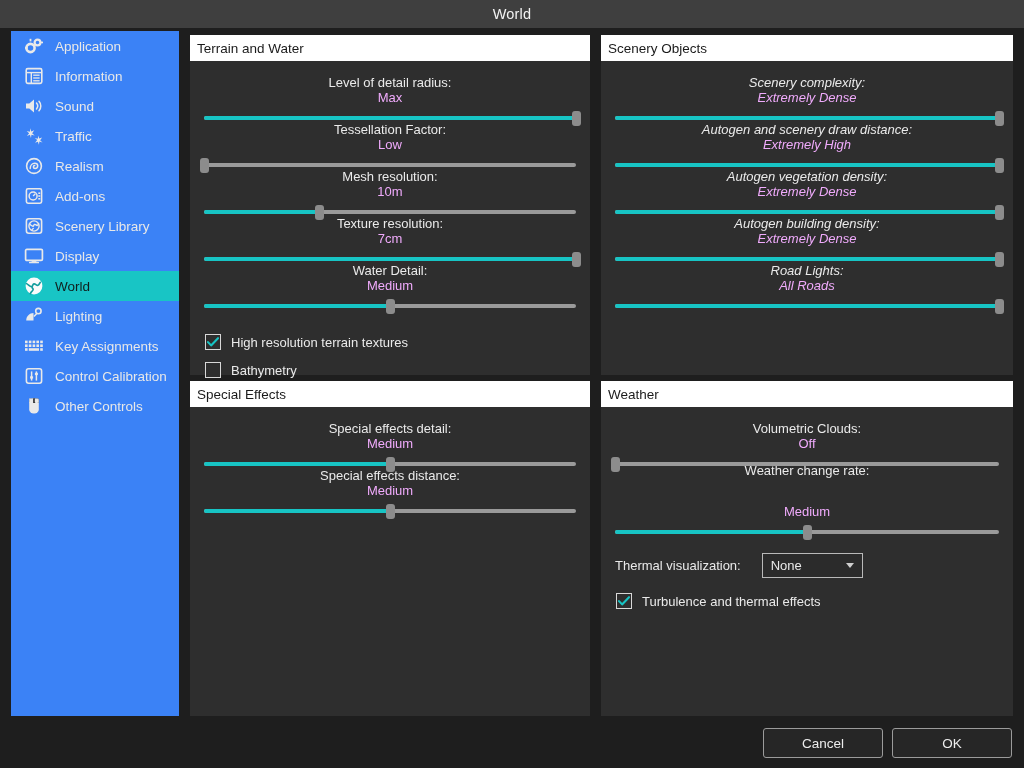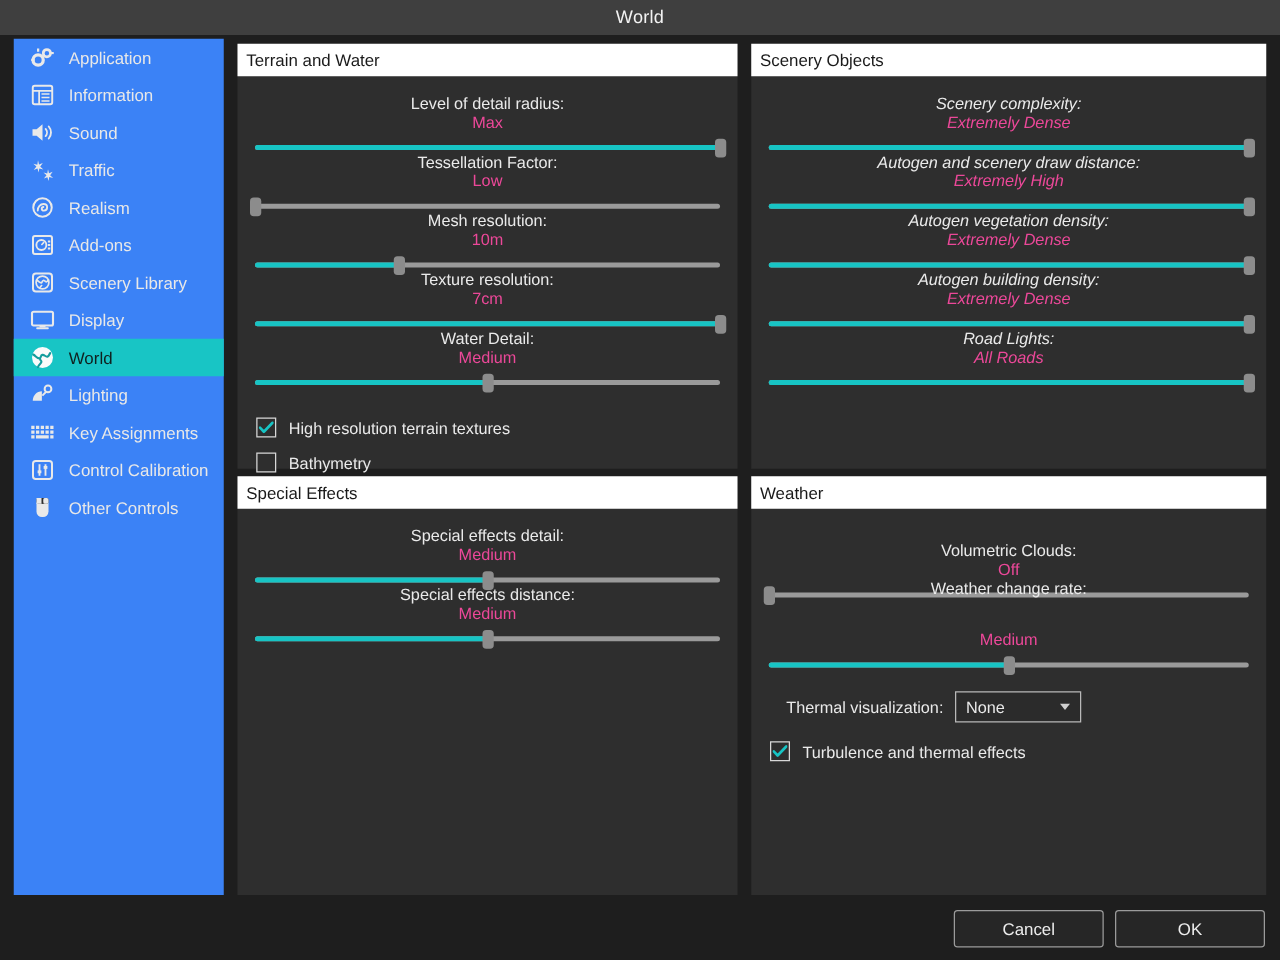--- a/index.html
+++ b/index.html
@@ -42,21 +42,21 @@
     font-size: 13.5px; display: flex; align-items: center; padding-left: 7px;
   }
   .panel-body { position: relative; padding: 0; }
 
   
   .row { position: absolute; left: 0; right: 0; }
   .row-head {
     display: flex; justify-content: space-between; align-items: center;
     color: #eaeaea; font-size: 13px; margin-bottom: 6px; flex-direction: column;
   }
-  .row-head .val { color: #ec4899; }
+  .row-head .val { color: #f0abfc; }
   .row-head.inline { justify-content: flex-start; gap: 26px; }
 
   .track {
     position: relative; height: 14px;
   }
   .track .bar {
     position: absolute; left: 0; right: 0; top: 5px; height: 4px;
     background: #9a9a9a; border-radius: 2px;
   }
   .track .fill {
@@ -424,21 +424,21 @@
         <div class="bar"></div>
         <div class="fill" style="width:186px;"></div>
         <div class="thumb" style="left:186px;"></div>
       </div>
     </div>
       </div>
     </div>
   <div id="panel-weather" class="panel" style="left:601px; top:381px; width:412px; height:335px;">
       <div class="panel-head">Weather</div>
               <div class="panel-body" style="height:309px;">
-        <div class="row" style="top:14px; left:14px; width:384px;margin-top:12px;">
+        <div class="row" style="top:14px; left:14px; width:384px;">
       <div class="row-head">
          <span>Volumetric Clouds:</span>
          <span class="val">Off</span>
        </div>
       <div class="track">
         <div class="bar"></div>
         <div class="fill" style="width:0px;"></div>
         <div class="thumb" style="left:0px;"></div>
       </div>
     </div>
@@ -446,21 +446,21 @@
       <div class="row-head inline">
          <span>Weather change rate:</span>
          <span class="val">Medium</span>
        </div>
       <div class="track">
         <div class="bar"></div>
         <div class="fill" style="width:192px;"></div>
         <div class="thumb" style="left:192px;"></div>
       </div>
     </div>
-        <div class="dd-row" style="top:146px; left:28px;">
+        <div class="dd-row" style="top:146px; left:14px;gap:12px;">
       <span class="dd-label">Thermal visualization:</span>
       <div class="dd">
         <span>None</span>
         <span class="caret"></span>
       </div>
     </div>
         <div class="cb-row" style="top:186px; left:15px;">
       <span class="cb">
             <svg width="12" height="10" viewBox="0 0 12 10">
               <path d="M1 5.1l3.1 3.3L11 1.2" fill="none" stroke="#17c4c4" stroke-width="2.1" stroke-linecap="round" stroke-linejoin="round"></path>

